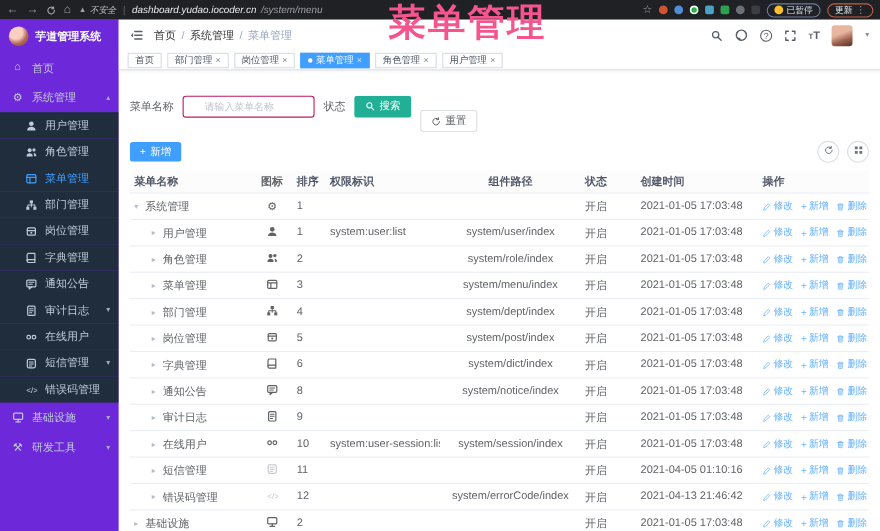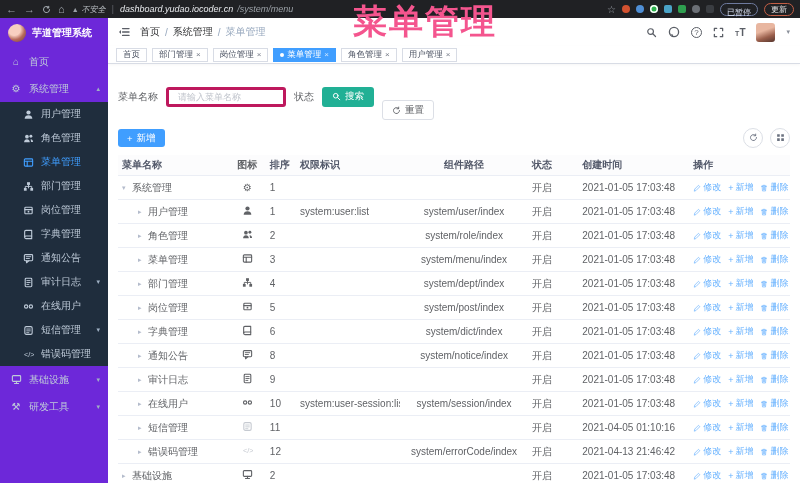--- a/index.html
+++ b/index.html
@@ -12,21 +12,21 @@
   .url-box { display:flex; align-items:center; gap:4px; flex:1; min-width:0;font-style:italic; }
   .warn { color:#bdc1c6; font-size:8px; display:flex; align-items:center; gap:3px; }
   .warn .tri { font-size:7px; color:#9aa0a6; }
   .url-domain { color:#e8eaed; }
   .url-path { color:#9aa0a6; }
   .url-sep { color:#5f6368; margin:0 2px; }
   .ext-row { display:flex; align-items:center; gap:6px; }
   .star { color:#9aa0a6; font-size:10px; }
   .ext-dot { width:8px; height:8px; border-radius:50%; display:inline-block; }
   .ext-sq { width:8px; height:8px; border-radius:2px; display:inline-block; }
-  .pill { border:1px solid #6e7a9e; border-radius:8px; height:13px; display:flex; align-items:center; gap:3px; padding:0 6px; font-size:8px; color:#dbe3f5;flex-direction:column; }
+  .pill { border:1px solid #6e7a9e; border-radius:8px; height:13px; display:flex; align-items:center; gap:3px; padding:0 6px; font-size:8px; color:#dbe3f5; }
   .pill .face { width:8px; height:8px; border-radius:50%; background:#fbc02d; display:inline-block; }
   .pill.update { border-color:#c25e45; color:#e8eaed; }
   .bdots { color:#9aa0a6; font-size:9px; }
 
   
   .app { position:absolute; top:18px; left:0; right:0; bottom:0; display:flex; }
 
   
   .sidebar { width:108px; flex-shrink:0; background:#6d28d9; color:#bfcbd9; font-size:10px; overflow:hidden; }
   .logo-row { height:30px; display:flex; align-items:center; gap:6px; padding:0 8px; color:#fff; font-weight:bold; font-size:10px; }
@@ -58,21 +58,21 @@
   .tag { height:14px; border:1px solid #d8dce5; background:#fff; color:#495060; font-size:8.5px; display:flex; align-items:center; gap:3px; padding:0 6px; cursor:pointer; white-space:nowrap; }
   .tag .dot { width:4px; height:4px; border-radius:50%; background:#fff; display:none; }
   .tag.active { background:#409eff; border-color:#409eff; color:#fff; }
   .tag.active .dot { display:inline-block; }
   .tag .x { font-size:8px; opacity:.75; }
 
   
   .content { flex:1; padding:6px 10px 0; position:relative; font-size:10px; color:#606266; overflow:hidden; }
   .filter-row { display:flex; align-items:center; gap:8px; margin:3px 0 8px; }
   .f-label { color:#606266; }
-  .inp { width:120px; height:20px; border:3px solid #be185d; border-radius:3px; padding:0 9px; font-size:9px; color:#606266; font-family:"Liberation Sans",sans-serif; outline:none; }
+  .inp { width:120px; height:20px; border:1px solid #be185d; border-radius:3px; padding:0 19px; font-size:9px; color:#606266; font-family:"Liberation Sans",sans-serif; outline:none; }
   .inp::placeholder { color:#c0c4cc; }
   .sel { width:120px; height:20px; border:1px solid #dcdfe6; border-radius:3px; padding:0 7px; font-size:9px; color:#c0c4cc; display:flex; align-items:center; justify-content:space-between; cursor:pointer; }
   .sel .car { font-size:7px; }
   .btn { height:20px; border-radius:3px; border:1px solid transparent; font-size:9.5px; display:inline-flex; align-items:center; gap:4px; padding:0 9px; cursor:pointer; font-family:"Liberation Sans",sans-serif; }
   .btn svg { display:block; }
   .btn-search { background:#21b095; color:#fff;text-align:right; }
   .btn-reset { background:#fff; border-color:#dcdfe6; color:#606266;margin-top:27px; }
   .add-row { display:flex; align-items:center; margin-bottom:7px; }
   .btn-add { background:#409eff; color:#fff; height:18px; padding:0 8px; }
   .tool-circles { margin-left:auto; display:flex; gap:7px; }

